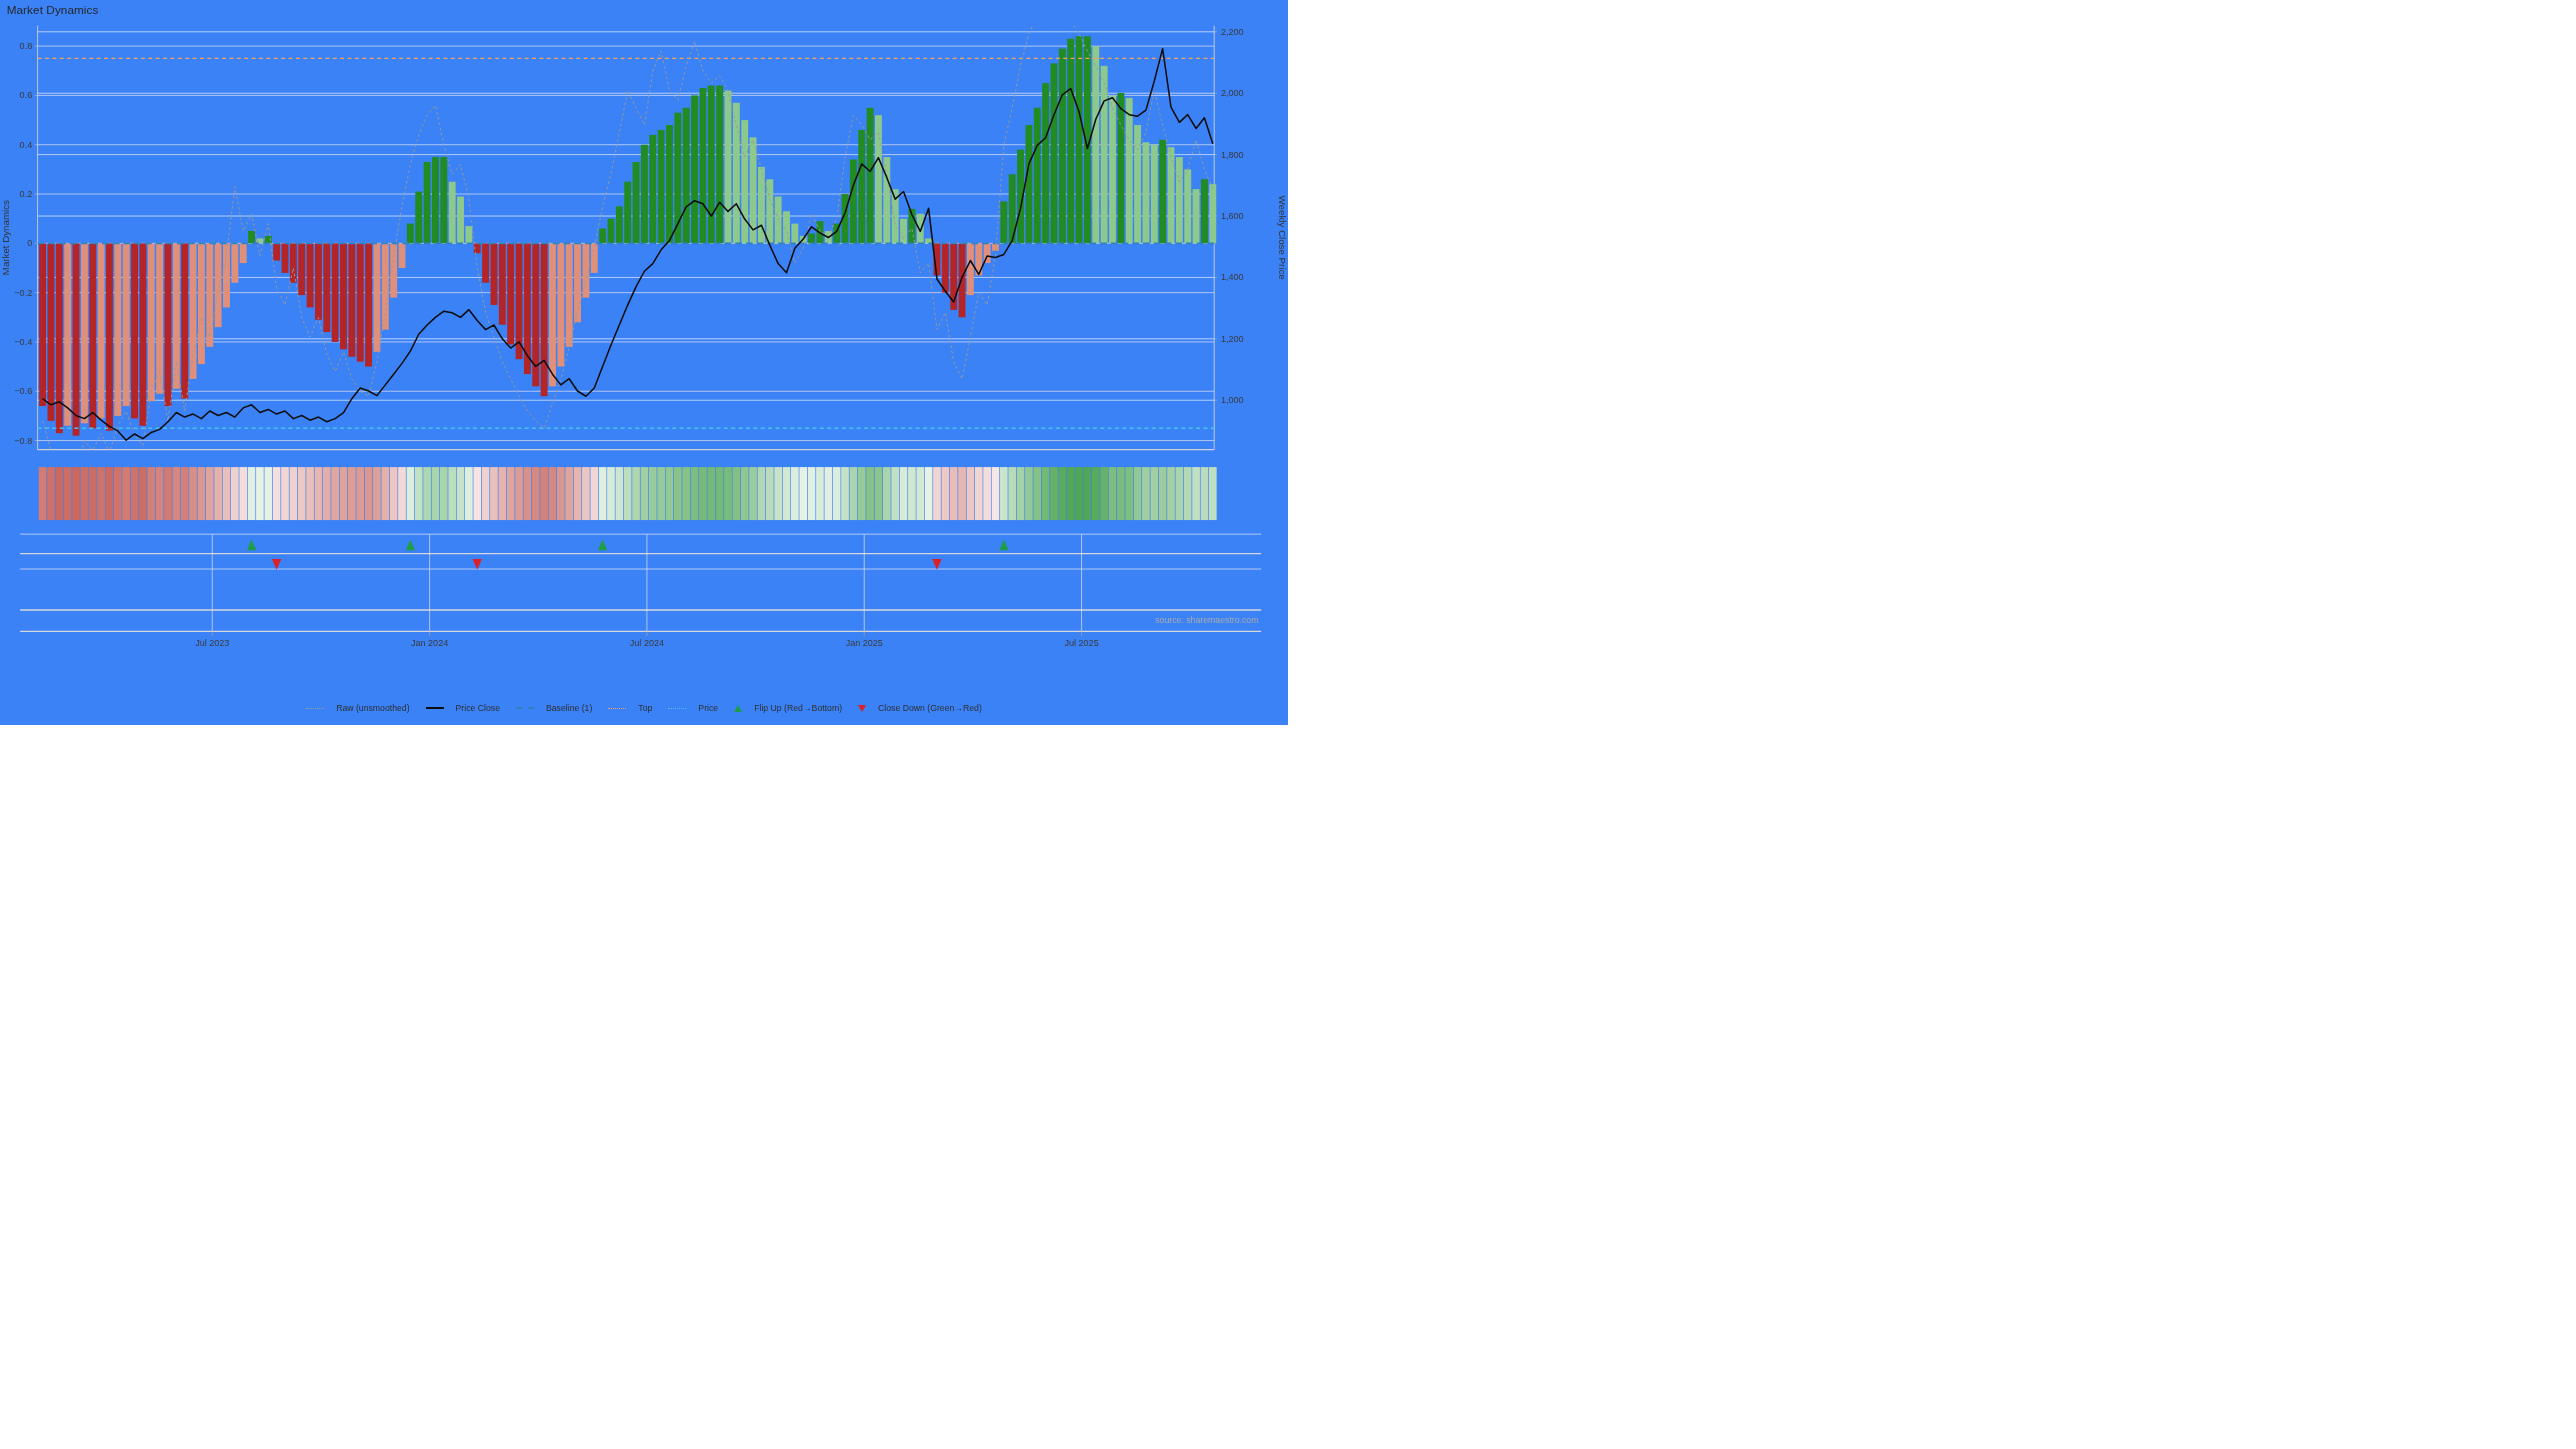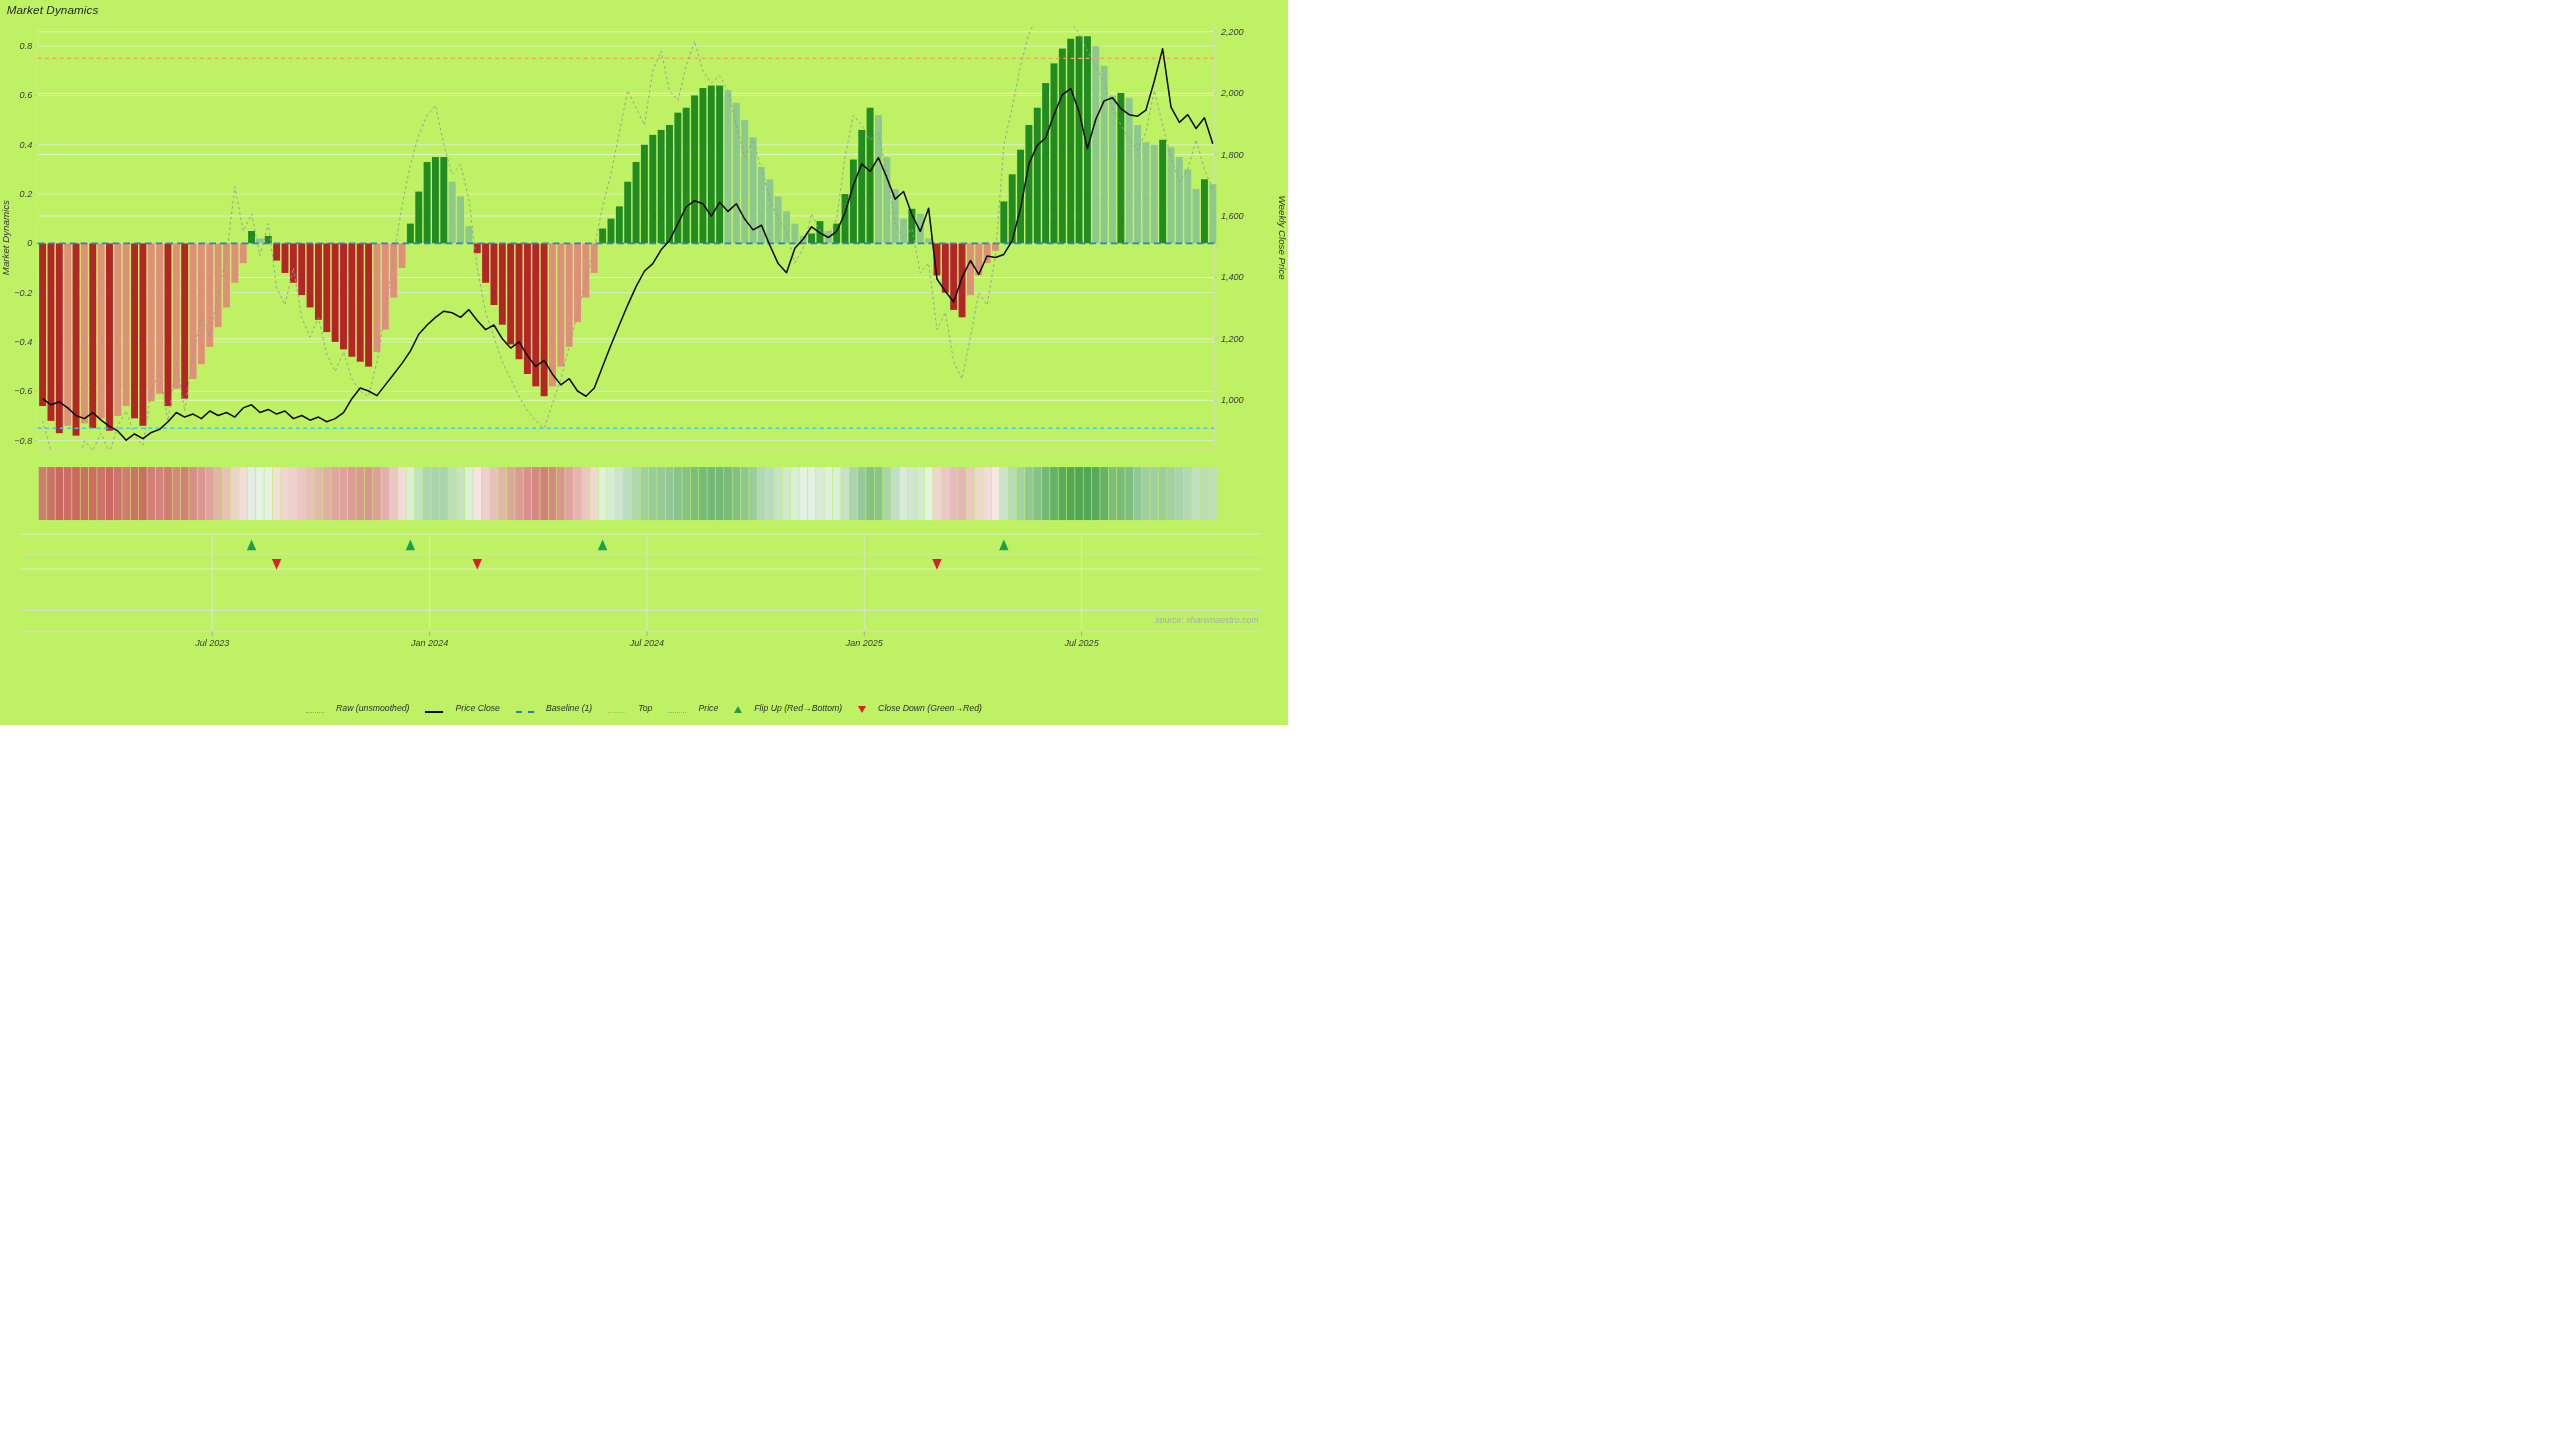--- a/index.html
+++ b/index.html
@@ -1,21 +1,21 @@
 <!DOCTYPE html>
 <html style="font-size:10.7px"><head>
 <meta charset="utf-8">
 <style>
   html,body{margin:0;padding:0;background:#ffffff;}
   body{width:1288px;height:725px;position:relative;font-family:"Liberation Sans","DejaVu Sans",sans-serif;overflow:hidden;}
-  .figure{position:absolute;inset:0;background:#bef264;font-style:italic;}
+  .figure{position:absolute;inset:0;background:#3b82f6;}
   .chart-title{position:absolute;left:6.7px;top:3.4px;font-size:11.7px;color:#262626;letter-spacing:0.1px;}
   #chart-svg{position:absolute;left:0;top:0;}
   .legend{position:absolute;left:0;top:703px;width:1288px;display:flex;justify-content:center;align-items:center;gap:16px;font-size:8.7px;color:#2e2e2e;}
-  .legend-item{display:flex;align-items:flex-end;gap:12px;}
+  .legend-item{display:flex;align-items:center;gap:12px;}
   .sw{display:inline-block;width:18px;height:0;}
   .sw-raw{border-top:1.3px dotted #9a9a9a;}
   .sw-close{border-top:2px solid #0d0d0d;}
   .sw-baseline{border-top:2px dashed #2f81c2;}
   .sw-top{border-top:1.6px dotted #f2a25c;}
   .sw-bottom{border-top:1.6px dotted #49c3ea;}
   .sw-tri{width:0;height:0;border-left:4.7px solid transparent;border-right:4.7px solid transparent;}
   .sw-tri-up{border-bottom:7.4px solid #1f9e49;}
   .sw-tri-down{border-top:7.4px solid #da2128;}
 </style>

